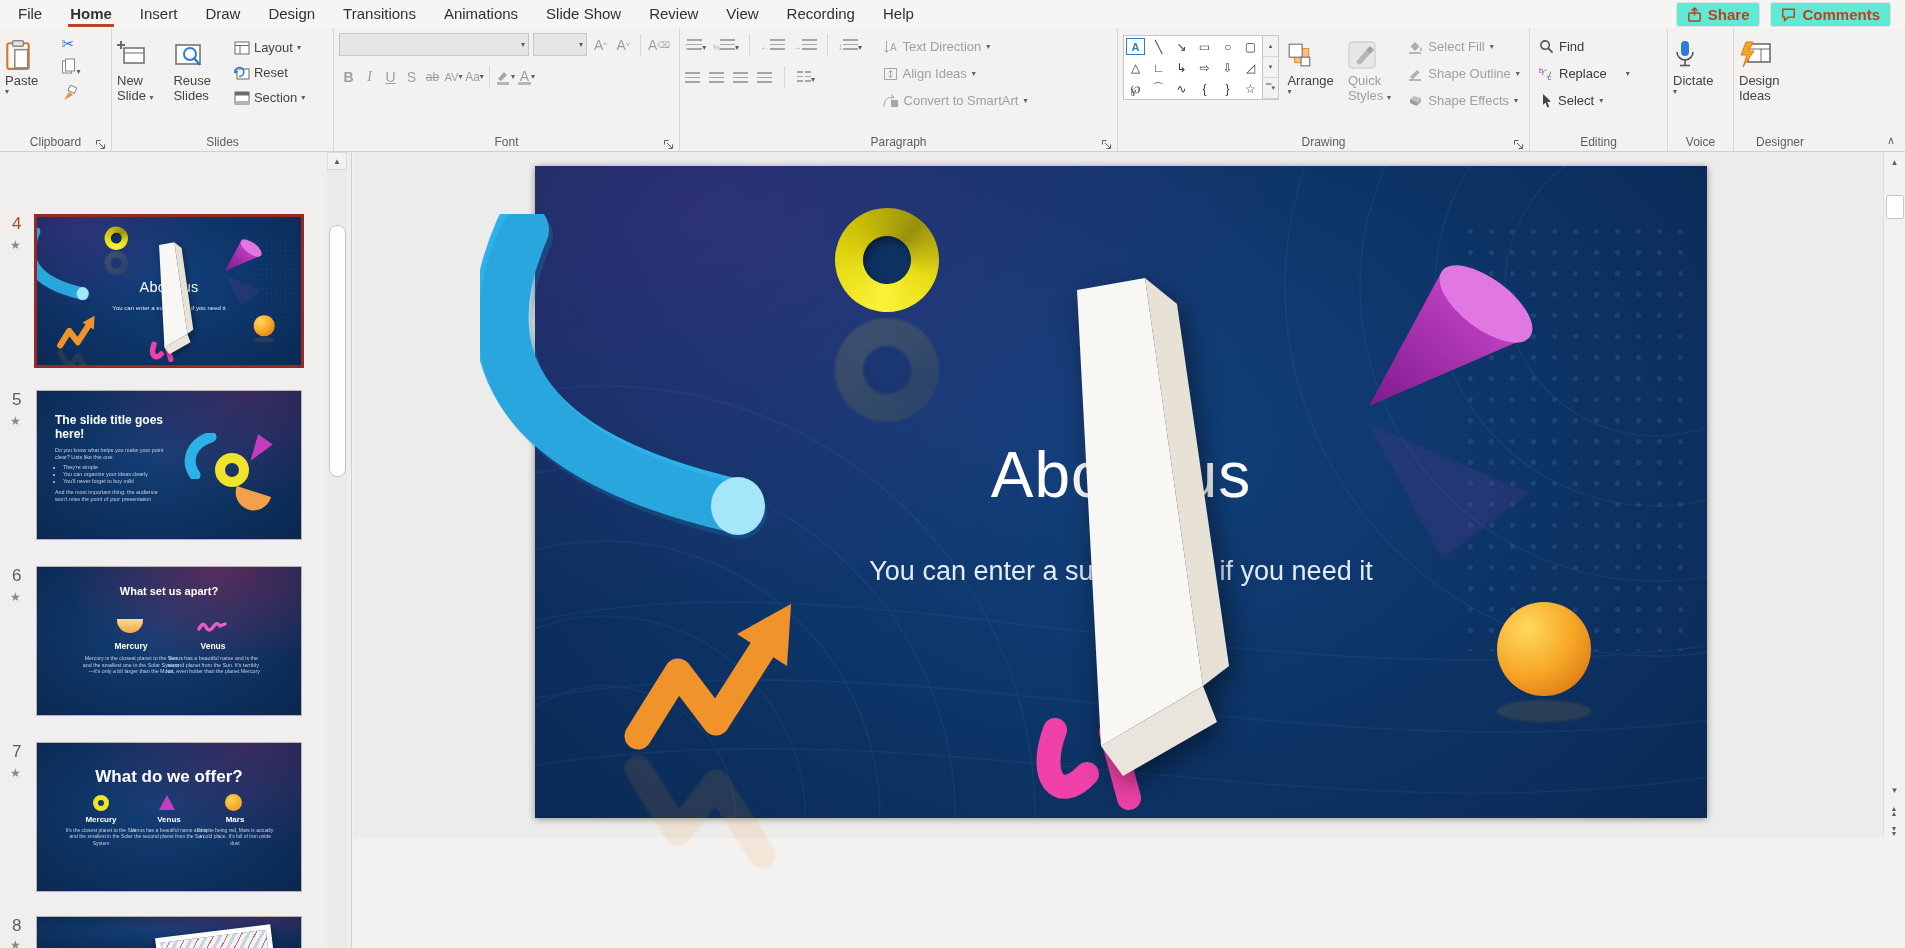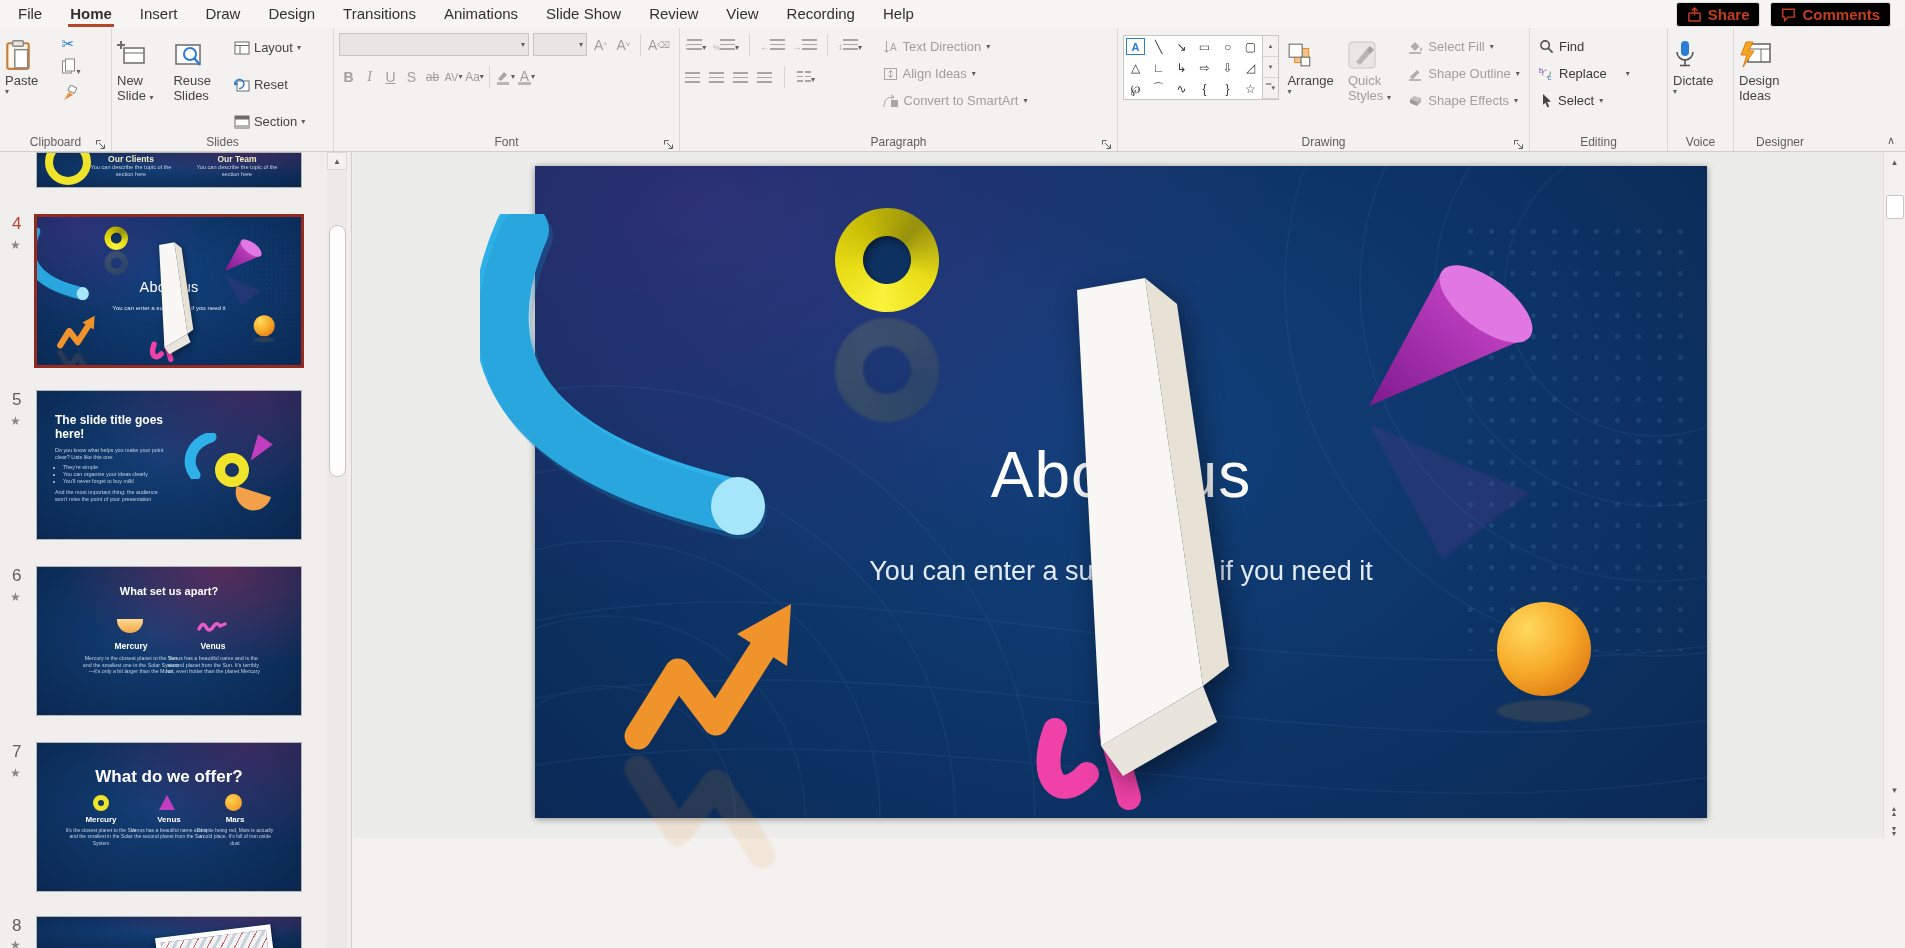--- a/index.html
+++ b/index.html
@@ -4,21 +4,21 @@
 <style>
   html,body{margin:0;padding:0;background:#d8d6d4;}
   .app{position:relative;width:1905px;height:948px;background:#f3f2f1;font-family:"Liberation Sans",sans-serif;overflow:hidden;color:#3b3a39;}
 
   
   .menubar{position:absolute;top:0;left:0;right:0;height:28px;background:#f6f5f4;display:flex;align-items:center;padding-left:4px;}
   .mtab{padding:5px 14px 6px;font-size:15px;color:#323130;cursor:default;position:relative;}
   .mtab.active{font-weight:bold;}
   .mtab.active::after{content:"";position:absolute;left:12px;right:12px;bottom:1px;height:3px;background:#b7472a;}
   .mright{margin-left:auto;display:flex;gap:10px;padding-right:14px;align-items:center;}
-  .pillbtn{display:flex;align-items:center;gap:6px;background:#000000;border:1px solid #e1dfdd;border-radius:3px;padding:3px 10px;font-size:15px;font-weight:bold;color:#c43e1c;}
+  .pillbtn{display:flex;align-items:center;gap:6px;background:#5eead4;border:1px solid #e1dfdd;border-radius:3px;padding:3px 10px;font-size:15px;font-weight:bold;color:#c43e1c;}
 
   
   .ribbon{position:absolute;top:28px;left:0;right:0;height:123px;background:#f3f2f1;border-bottom:1px solid #d1cfcd;display:flex;}
   .rgroup{position:relative;height:100%;border-right:1px solid #dbd9d7;box-sizing:border-box;padding:5px 5px 18px;flex:none;}
   .glabel{position:absolute;bottom:2px;left:0;right:0;text-align:center;font-size:12px;color:#605e5c;}
   .launcher{position:absolute;bottom:3px;right:4px;width:12px;height:12px;}
   .bigbtn{display:inline-flex;flex-direction:column;align-items:flex-start;justify-content:flex-start;width:52px;height:96px;padding-top:4px;vertical-align:top;font-size:13px;color:#444;text-align:center;line-height:15px;}
   .bigbtn .ic{height:36px;display:flex;align-items:center;}
   .chev{font-size:8px;color:#605e5c;line-height:8px;}
   .dis{color:#a19f9d !important;}
@@ -161,21 +161,21 @@
         <span class="ic">
           <svg width="31" height="30" viewBox="0 0 31 30">
               <rect x="3" y="5" width="24" height="19" fill="#fff" stroke="#6d6b69" stroke-width="1.5"></rect>
               <circle cx="17" cy="14" r="6" fill="none" stroke="#2b7cd3" stroke-width="2"></circle>
               <line x1="21.5" y1="18.5" x2="27" y2="25" stroke="#2b7cd3" stroke-width="2.4"></line>
             </svg>
         </span>
         <span>Reuse</span>
         <span>Slides</span>
       </div>
-      <div class="colstack" style="gap:14px;padding-left:4px;">
+      <div class="colstack" style="gap:2px;padding-left:4px;">
         <div class="smallrow">
           <svg width="16" height="14" viewBox="0 0 16 14">
               <rect x="1" y="1" width="14" height="12" fill="#fff" stroke="#6d6b69"></rect>
               <line x1="1" y1="4.5" x2="15" y2="4.5" stroke="#6d6b69"></line>
               <line x1="6" y1="4.5" x2="6" y2="13" stroke="#6d6b69"></line>
             </svg>
           <span>Layout</span>
             <span class="chev">▾</span>
         </div>
         <div class="smallrow">
@@ -443,32 +443,20 @@
         <span>Ideas</span>
       </div>
       <span class="glabel">Designer</span>
     </div>
 
     <span class="collapse">∧</span>
   </div>
 
   <div class="panel">
 
-    <div class="thumb" style="top:0;height:34px;">
-      <div class="navy"></div>
-      <div style="position:absolute;left:8px;top:-14px;width:30px;height:30px;border-radius:50%;border:8px solid #efe42a;"></div>
-      <div style="position:absolute;left:44px;top:1px;width:100px;text-align:center;">
-        <div style="font-size:8.5px;font-weight:bold;color:#f2ecc4;">Our Clients</div>
-        <div class="mini-p" style="font-size:5.6px;line-height:7px;">You can describe the topic of the section here</div>
-      </div>
-      <div style="position:absolute;left:150px;top:1px;width:100px;text-align:center;">
-        <div style="font-size:8.5px;font-weight:bold;color:#f2ecc4;">Our Team</div>
-        <div class="mini-p" style="font-size:5.6px;line-height:7px;">You can describe the topic of the section here</div>
-      </div>
-    </div>
 
     <span class="snum cur" style="top:62px;">4</span>
     <span class="sstar" style="top:86px;">★</span>
     <div class="thumb" style="top:62px;border:3px solid #942a20;left:34px;">
       <div class="mini-scale" id="thumb4-scene">
           <div class="slide-scene">
 
         <svg class="scene-el" style="left:0;top:0;" width="1172" height="652" viewBox="0 0 1172 652">
           <g fill="none" stroke="#5f9ad2" opacity="0.09" stroke-width="1.5">
             <circle cx="1120" cy="120" r="150"></circle>

